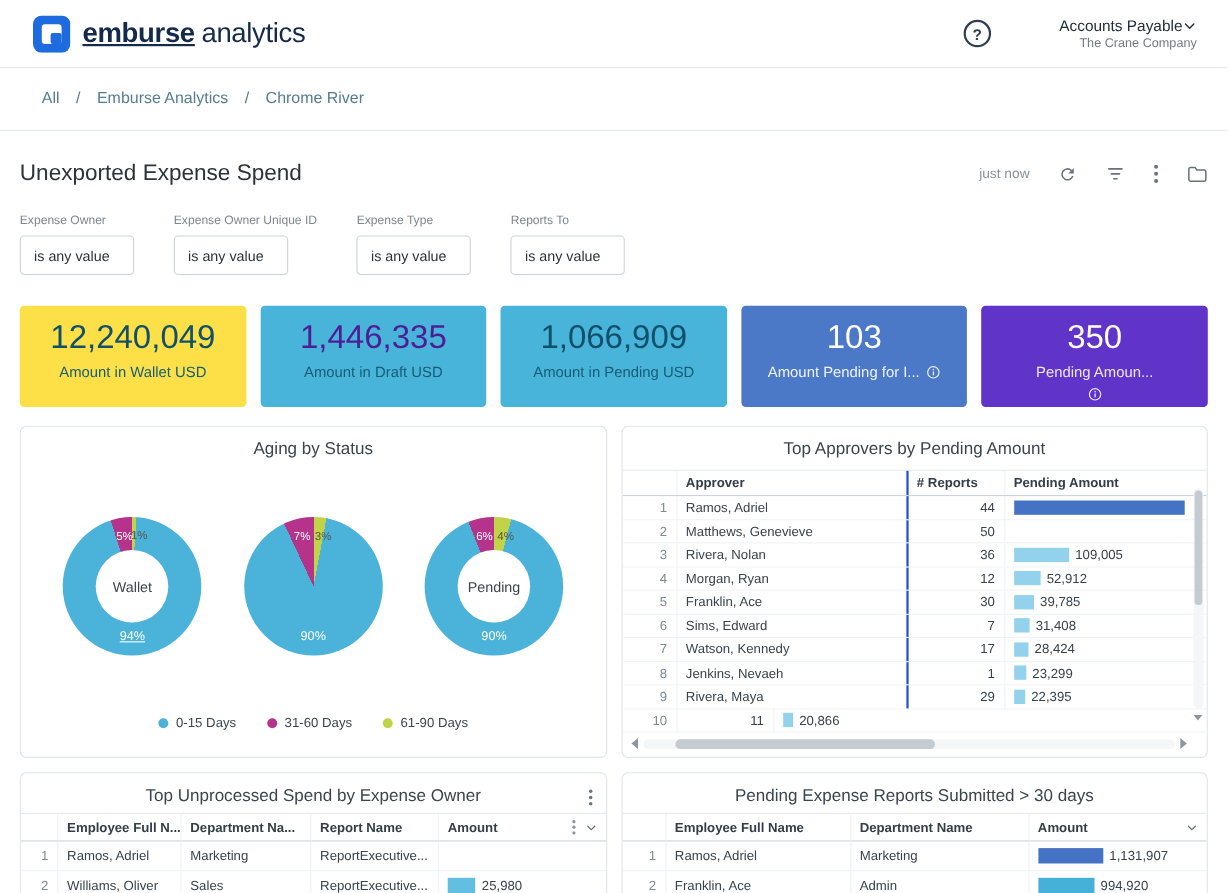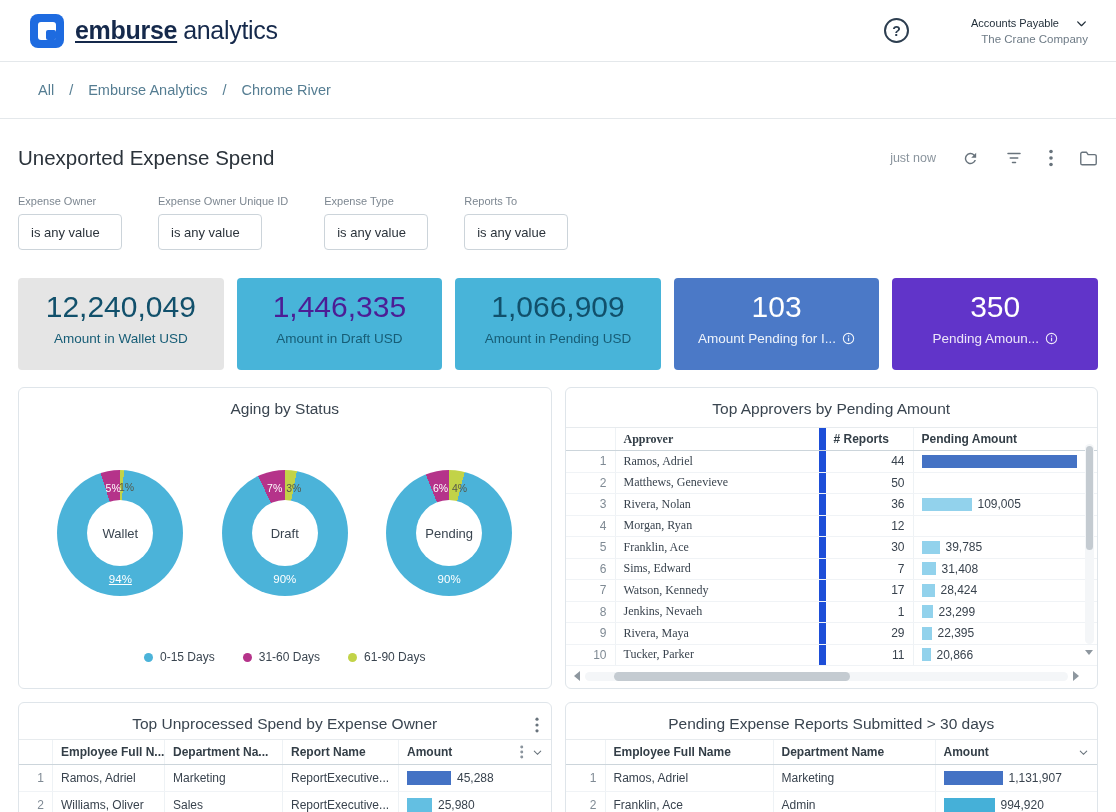--- a/index.html
+++ b/index.html
@@ -8,21 +8,21 @@
 
   
   .app-header { height:62px; display:flex; align-items:center; padding:0 28px 0 30px; border-bottom:1px solid #e4e8eb; }
   .brand { display:flex; align-items:center; gap:11px; cursor:pointer; }
   .brand-text { font-size:25px; color:#15294b; letter-spacing:-0.3px; }
   .brand-text .b1 { font-weight:700;text-decoration:underline; }
   .brand-text .b2 { font-weight:400; margin-left:6px; }
   .header-right { margin-left:auto; display:flex; align-items:center; gap:62px; }
   .help-btn { width:25px; height:25px; border:2px solid #2d3e50; border-radius:50%; display:flex; align-items:center; justify-content:center; font-size:14px; font-weight:700; color:#2d3e50; cursor:pointer; }
   .account { display:flex; flex-direction:column; align-items:flex-end; gap:3px; }
-  .account-top { display:flex; align-items:center; gap:16px; font-size:11px; color:#222f3a; cursor:pointer; }
+  .account-top { display:flex; align-items:center; gap:0; font-size:14px; color:#222f3a; cursor:pointer; }
   .account-company { font-size:11.5px; color:#6e7b86; }
 
   
   .breadcrumb { height:57px; display:flex; align-items:center; gap:15px; padding:0 38px; border-bottom:1px solid #e4e8eb; font-size:14.5px; color:#557d92; }
   .bc-item { cursor:pointer; }
   .bc-sep { color:#557d92; }
 
   
   .content { padding:8px 18px 0 18px; }
   .title-row { display:flex; align-items:center; margin-top:16px; height:30px; }
@@ -61,21 +61,21 @@
   .legend-item { display:flex; align-items:center; gap:7px; cursor:pointer;text-align:right; }
   .legend-dot { width:9px; height:9px; border-radius:50%; display:inline-block; }
 
   
   .tbl { margin-top:9px; font-size:12px; }
   .tbl-header { display:flex; border-top:1px solid #e7ebee; border-bottom:1px solid #ccd5db; font-weight:700; color:#333e47; }
   .tbl-row { display:flex; border-bottom:1px solid #f0f3f6; align-items:center; cursor:pointer; }
   .cell { padding:0 8px; height:20.5px; display:flex; align-items:center; overflow:hidden; white-space:nowrap; }
   .tbl-header .cell { height:22px; }
   .c-rank { width:50px; justify-content:flex-end; color:#7f8a94; border-right:1px solid #eef2f5; }
-  .c-approver { width:210px; border-right:7px solid #1d4ed8;font-family:Liberation Serif, serif; }
+  .c-approver { width:210px; border-right:2px solid #1d4ed8; }
   .c-reports { width:88px; justify-content:flex-end; border-right:1px solid #eef2f5; }
   .tbl-header .c-reports { justify-content:flex-start; }
   .c-amount { flex:1; gap:6px; }
   .bar { height:13px; flex:none; }
 
   
   .vscroll { position:absolute; right:3px; top:56px; height:200px; width:9px; background:#f4f6f8; border-radius:5px; }
   .vscroll-thumb { position:absolute; top:2px; left:1px; width:7px; height:52%; background:#c4cbd1; border-radius:4px; cursor:pointer; }
   .varrow { position:absolute; right:4.5px; top:262px; width:0; height:0; border-left:4px solid transparent; border-right:4px solid transparent; border-top:5px solid #8e979f; cursor:pointer; }
   .hscroll { position:absolute; left:8px; right:18px; bottom:7px; height:10px; display:flex; align-items:center; gap:5px; }
@@ -177,21 +177,21 @@
           <div class="filter-label">Expense Type</div>
           <div class="filter-box">is any value</div>
         </div>
         <div class="filter-group">
           <div class="filter-label">Reports To</div>
           <div class="filter-box">is any value</div>
         </div>
       </div>
 
     <div class="kpi-row">
-        <div class="kpi-card" style="background: #e5e5e5;">
+        <div class="kpi-card" style="background: #fde047;">
           <div class="kpi-value" style="color: rgb(17, 80, 107);">12,240,049</div>
           <div class="kpi-label" style="color: rgb(23, 93, 118);">
             <span>Amount in Wallet USD</span>
           </div>
         </div>
         <div class="kpi-card" style="background: rgb(72, 180, 217);">
           <div class="kpi-value" style="color: #4c1d95;">1,446,335</div>
           <div class="kpi-label" style="color: rgb(23, 93, 118);">
             <span>Amount in Draft USD</span>
           </div>
@@ -208,21 +208,21 @@
             <span>Amount Pending for I...</span>
             <svg width="13" height="13" viewBox="0 0 24 24">
               <circle cx="12" cy="12" r="9.5" stroke="currentColor" stroke-width="2" fill="none"></circle>
               <rect x="11" y="10.5" width="2.2" height="6.5" fill="currentColor"></rect>
               <rect x="11" y="6.2" width="2.2" height="2.4" fill="currentColor"></rect>
             </svg>
           </div>
         </div>
         <div class="kpi-card" style="background: rgb(97, 52, 201);">
           <div class="kpi-value" style="color: rgb(255, 255, 255);">350</div>
-          <div class="kpi-label" style="color: rgb(236, 230, 249);">
+          <div class="kpi-label" style="color: rgb(236, 230, 249); flex-direction: column;">
             <span>Pending Amoun...</span>
             <svg width="13" height="13" viewBox="0 0 24 24">
               <circle cx="12" cy="12" r="9.5" stroke="currentColor" stroke-width="2" fill="none"></circle>
               <rect x="11" y="10.5" width="2.2" height="6.5" fill="currentColor"></rect>
               <rect x="11" y="6.2" width="2.2" height="2.4" fill="currentColor"></rect>
             </svg>
           </div>
         </div>
       </div>
 
@@ -234,21 +234,20 @@
             <div class="donut-wrap">
               <div class="donut" style="background: conic-gradient(rgb(194, 211, 72) 0deg, rgb(194, 211, 72) 3.6deg, rgb(75, 179, 217) 3.6deg, rgb(75, 179, 217) 342deg, rgb(181, 51, 138) 342deg, rgb(181, 51, 138) 360deg);">
                 <div class="donut-hole">Wallet</div>
                 <div class="slice-label" style="color: rgb(255, 255, 255); left: 55.804px; top: 17.5663px;">5%</div>
                 <div class="slice-label" style="color: rgb(85, 88, 74); left: 69.2429px; top: 17.4256px;">1%</div>
                 <div class="slice-label" style="color: rgb(255, 255, 255); font-size: 11.5px; left: 63px; top: 109px; text-decoration: underline;">94%</div>
               </div>
             </div>
             <div class="donut-wrap">
               <div class="donut" style="background: conic-gradient(rgb(194, 211, 72) 0deg, rgb(194, 211, 72) 10.8deg, rgb(75, 179, 217) 10.8deg, rgb(75, 179, 217) 334.8deg, rgb(181, 51, 138) 334.8deg, rgb(181, 51, 138) 360deg);">
-                <div class="donut-hole">Draft</div>
                 <div class="slice-label" style="color: rgb(255, 255, 255); left: 52.9654px; top: 18.1078px;">7%</div>
                 <div class="slice-label" style="color: rgb(85, 88, 74); left: 72.0922px; top: 17.9075px;">3%</div>
                 <div class="slice-label" style="color: rgb(255, 255, 255); font-size: 11.5px; left: 63px; top: 109px;">90%</div>
               </div>
             </div>
             <div class="donut-wrap">
               <div class="donut" style="background: conic-gradient(rgb(194, 211, 72) 0deg, rgb(194, 211, 72) 14.4deg, rgb(75, 179, 217) 14.4deg, rgb(75, 179, 217) 338.4deg, rgb(181, 51, 138) 338.4deg, rgb(181, 51, 138) 360deg);">
                 <div class="donut-hole">Pending</div>
                 <div class="slice-label" style="color: rgb(255, 255, 255); left: 54.3805px; top: 17.8148px;">6%</div>
                 <div class="slice-label" style="color: rgb(85, 88, 74); left: 73.5041px; top: 18.2154px;">4%</div>
@@ -301,20 +300,24 @@
                 <div class="cell c-reports">36</div>
                 <div class="cell c-amount">
                   <div class="bar" style="width: 50px; background: rgb(146, 210, 236);"></div>
                   <span>109,005</span>
                 </div>
               </div>
               <div class="tbl-row">
                 <div class="cell c-rank">4</div>
                 <div class="cell c-approver">Morgan, Ryan</div>
                 <div class="cell c-reports">12</div>
+                <div class="cell c-amount">
+                  <div class="bar" style="width: 24px; background: rgb(146, 210, 236);"></div>
+                  <span>52,912</span>
+                </div>
               </div>
               <div class="tbl-row">
                 <div class="cell c-rank">5</div>
                 <div class="cell c-approver">Franklin, Ace</div>
                 <div class="cell c-reports">30</div>
                 <div class="cell c-amount">
                   <div class="bar" style="width: 18px; background: rgb(146, 210, 236);"></div>
                   <span>39,785</span>
                 </div>
               </div>
@@ -349,21 +352,20 @@
                 <div class="cell c-rank">9</div>
                 <div class="cell c-approver">Rivera, Maya</div>
                 <div class="cell c-reports">29</div>
                 <div class="cell c-amount">
                   <div class="bar" style="width: 10px; background: rgb(146, 210, 236);"></div>
                   <span>22,395</span>
                 </div>
               </div>
               <div class="tbl-row">
                 <div class="cell c-rank">10</div>
-                <div class="cell c-approver">Tucker, Parker</div>
                 <div class="cell c-reports">11</div>
                 <div class="cell c-amount">
                   <div class="bar" style="width: 9px; background: rgb(146, 210, 236);"></div>
                   <span>20,866</span>
                 </div>
               </div>
             </div>
         </div>
         <div class="vscroll">
             <div class="vscroll-thumb"></div>
@@ -417,24 +419,20 @@
                   </svg>
                 </span>
               </div>
             </div>
           <div>
               <div class="tbl-row brow">
                 <div class="cell c-rankB" style="width: 34px;">1</div>
                 <div class="cell bcell" style="width: 112px;">Ramos, Adriel</div>
                 <div class="cell bcell" style="width: 118px;">Marketing</div>
                 <div class="cell bcell" style="width: 116px;">ReportExecutive...</div>
-                <div class="cell c-amount">
-                  <div class="barB" style="width: 44px; background: rgb(68, 114, 196);"></div>
-                  <span>45,288</span>
-                </div>
               </div>
               <div class="tbl-row brow">
                 <div class="cell c-rankB" style="width: 34px;">2</div>
                 <div class="cell bcell" style="width: 112px;">Williams, Oliver</div>
                 <div class="cell bcell" style="width: 118px;">Sales</div>
                 <div class="cell bcell" style="width: 116px;">ReportExecutive...</div>
                 <div class="cell c-amount">
                   <div class="barB" style="width: 25px; background: rgb(99, 191, 226);"></div>
                   <span>25,980</span>
                 </div>

